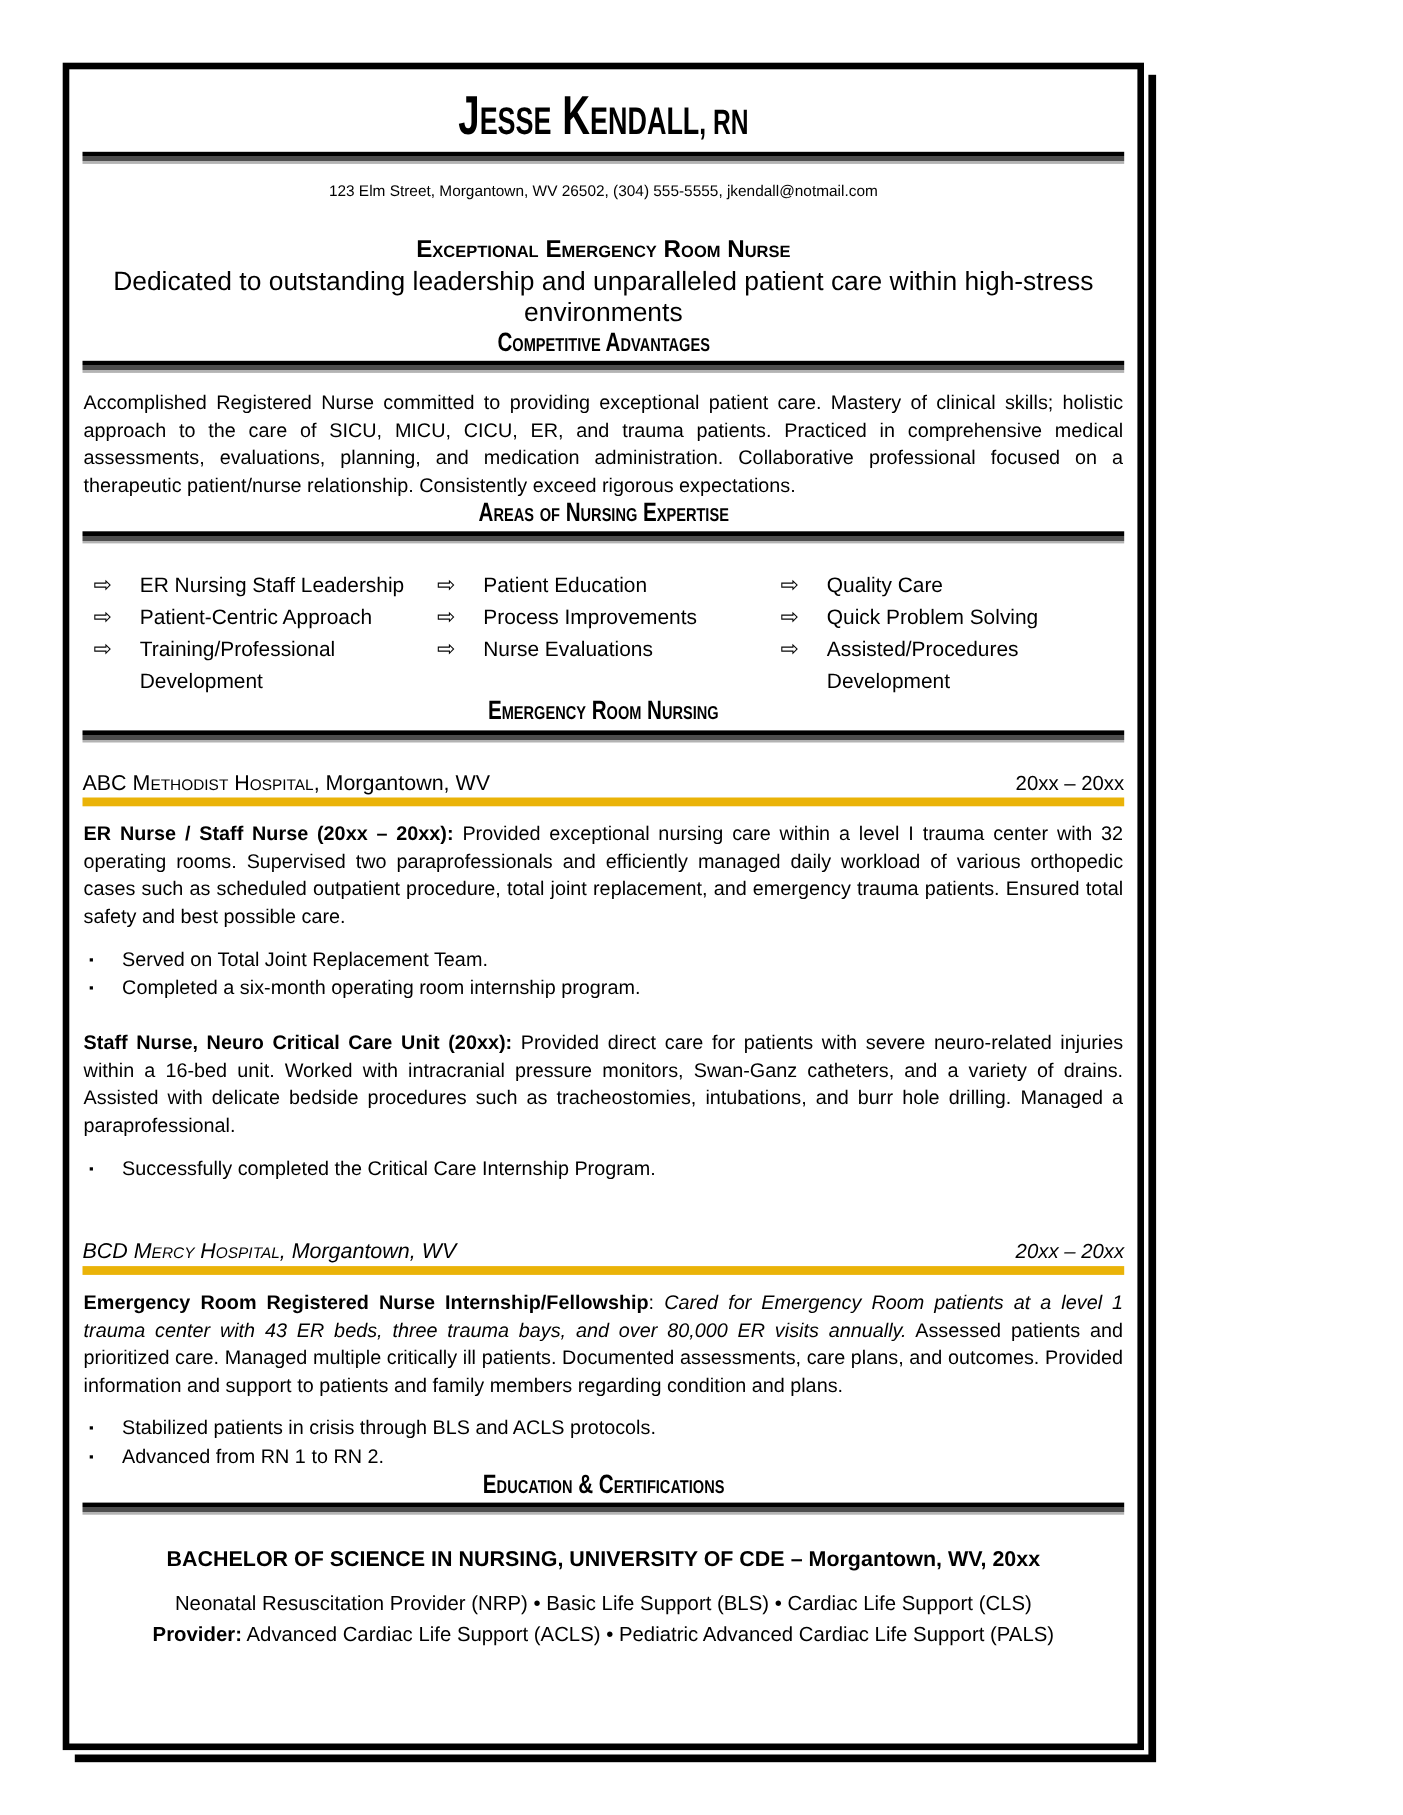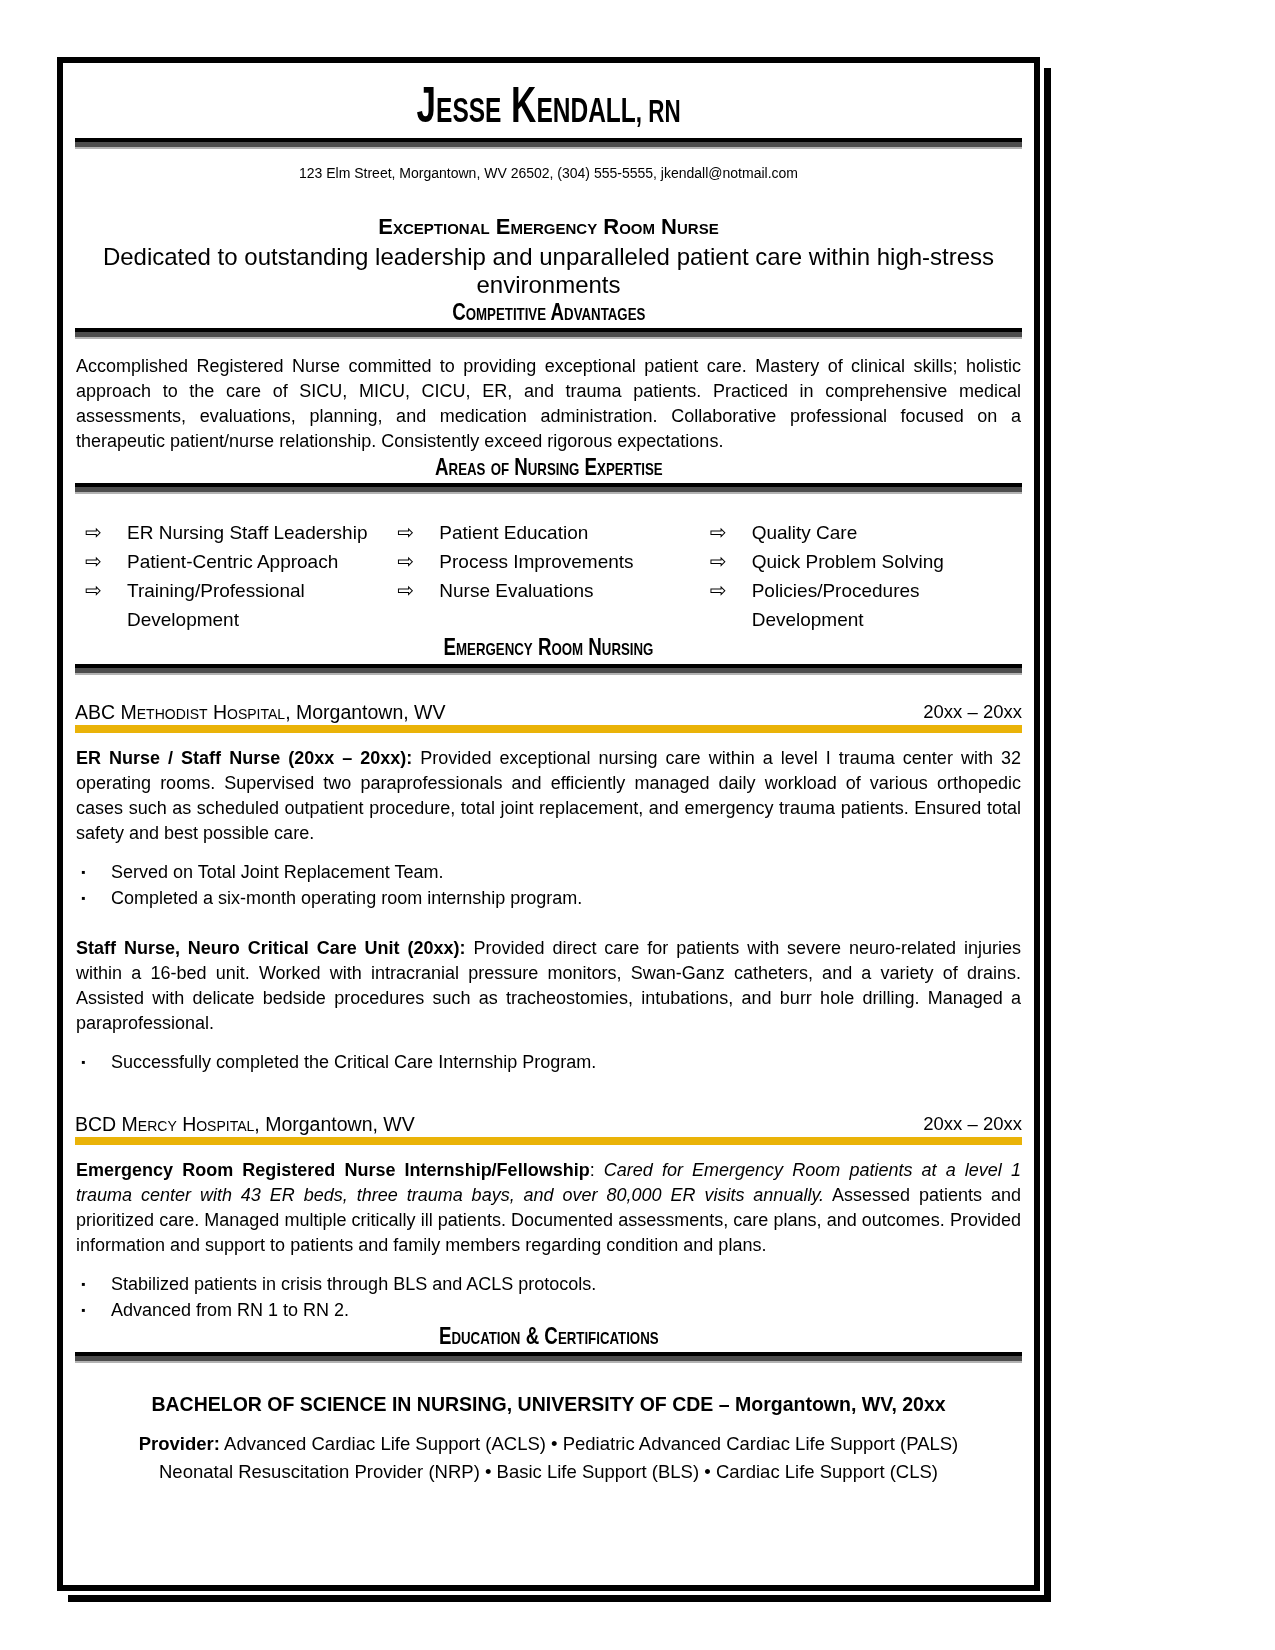--- a/index.html
+++ b/index.html
@@ -73,21 +73,21 @@
   .job-header {
     display: flex;
     justify-content: space-between;
     align-items: center;
     margin-top: 26px;
     padding-bottom: 1px;
     border-bottom: 8px solid #eab308;
     font-size: 19.5px;
     gap: 31px;
   }
-  .job-header.second { margin-top: 38px; }
+  .job-header.second { margin-top: 52px; font-style: italic; }
   .employer { font-variant: small-caps; }
   .job-dates { font-size: 18.5px; white-space: nowrap; }
 
   .role-para { margin-top: 13px; }
   .role-para.later { margin-top: 25px; }
 
   .bullets { margin: 13px 0 0 6px; }
   .bullet-row { display: flex; font-size: 18px; line-height: 26px; }
   .bullet-glyph { width: 30px; flex: 0 0 30px; font-size: 12px; line-height: 26px; }
 
@@ -152,21 +152,21 @@
       <div class="exp-item">
           <span class="exp-arrow">⇨</span>
           <span class="exp-label">Quality Care</span>
         </div>
       <div class="exp-item">
           <span class="exp-arrow">⇨</span>
           <span class="exp-label">Quick Problem Solving</span>
         </div>
       <div class="exp-item">
           <span class="exp-arrow">⇨</span>
-          <span class="exp-label">Policies/Procedures Development</span>
+          <span class="exp-label">Assisted/Procedures Development</span>
         </div>
     </div>
   </div>
 
   <div class="center section-heading"><span class="sc condense">Emergency Room Nursing</span></div>
   <div class="rule tight"></div>
 
   <div class="job-header">
     <span><span class="employer">ABC Methodist Hospital</span><span>, Morgantown, WV</span></span>
     <span class="job-dates">20xx – 20xx</span>
@@ -211,17 +211,17 @@
         <span>Advanced from RN 1 to RN 2.</span>
       </div>
   </div>
 
   <div class="center section-heading"><span class="sc condense">Education &amp; Certifications</span></div>
   <div class="rule tight"></div>
 
   <div class="center degree"><span>BACHELOR OF SCIENCE IN NURSING, UNIVERSITY OF CDE</span><span> – Morgantown, WV, 20xx</span></div>
 
   <div class="center certs">
+    <div><span>Neonatal Resuscitation Provider (NRP)  •  Basic Life Support (BLS)  •  Cardiac Life Support (CLS)</span></div>
     <div><b>Provider:</b> <span>Advanced Cardiac Life Support (ACLS)  •  Pediatric Advanced Cardiac Life Support (PALS)</span></div>
-    <div><span>Neonatal Resuscitation Provider (NRP)  •  Basic Life Support (BLS)  •  Cardiac Life Support (CLS)</span></div>
   </div>
 
 </div>
 
 </body></html>

